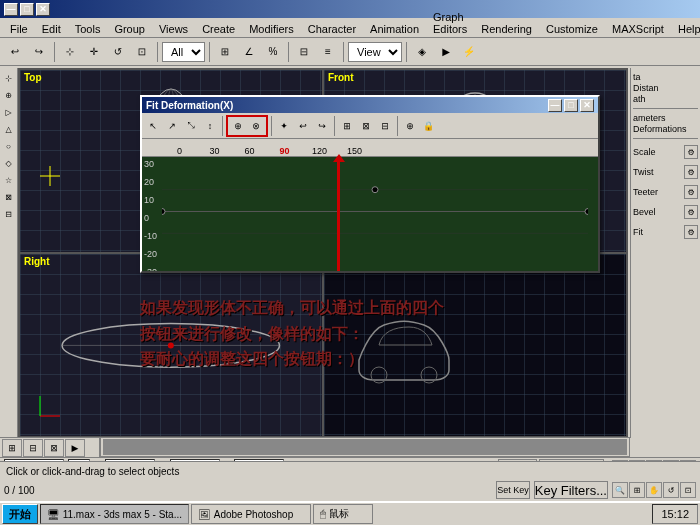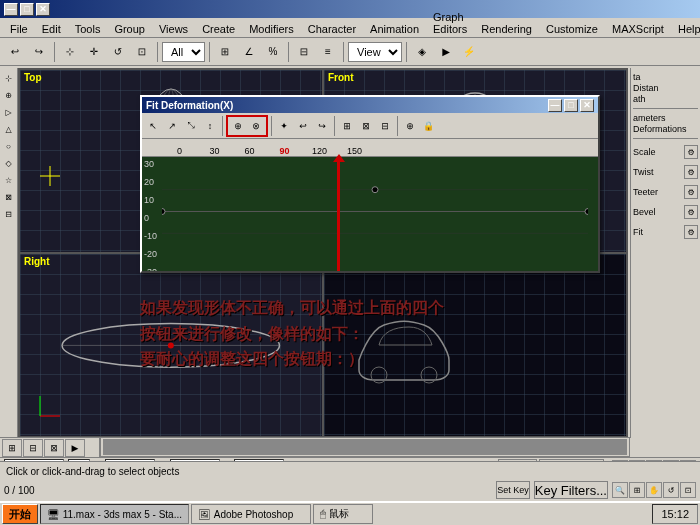--- a/index.html
+++ b/index.html
@@ -232,21 +232,21 @@
       height: 24px;
       background: #d4d0c8;
       border-top: 2px solid #fff;
       display: flex;
       align-items: center;
       gap: 2px;
       padding: 0 2px;
     }
     #start-btn {
       height: 20px;
-      background: #f97316;
+      background: #0ea5e9;
       border: 1px solid #fff;
       border-right-color: #404040;
       border-bottom-color: #404040;
       padding: 0 6px;
       font-weight: bold;
       font-size: 11px;
       display: flex;
       align-items: center;
       cursor: pointer;
     }

